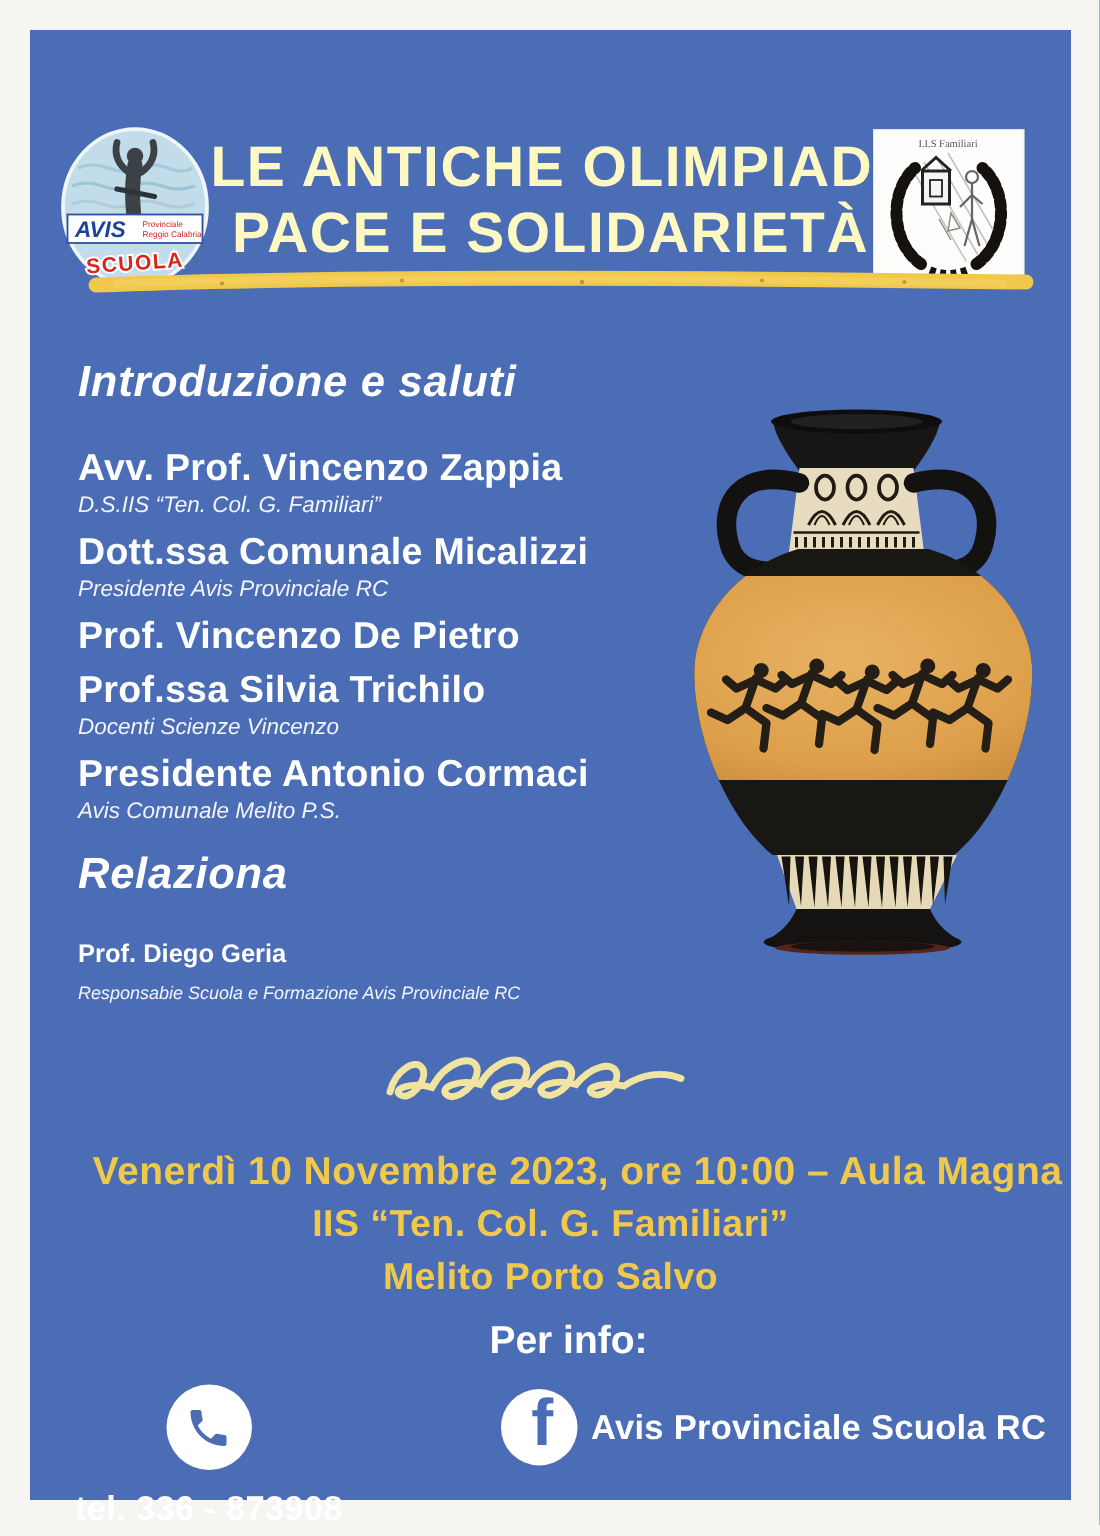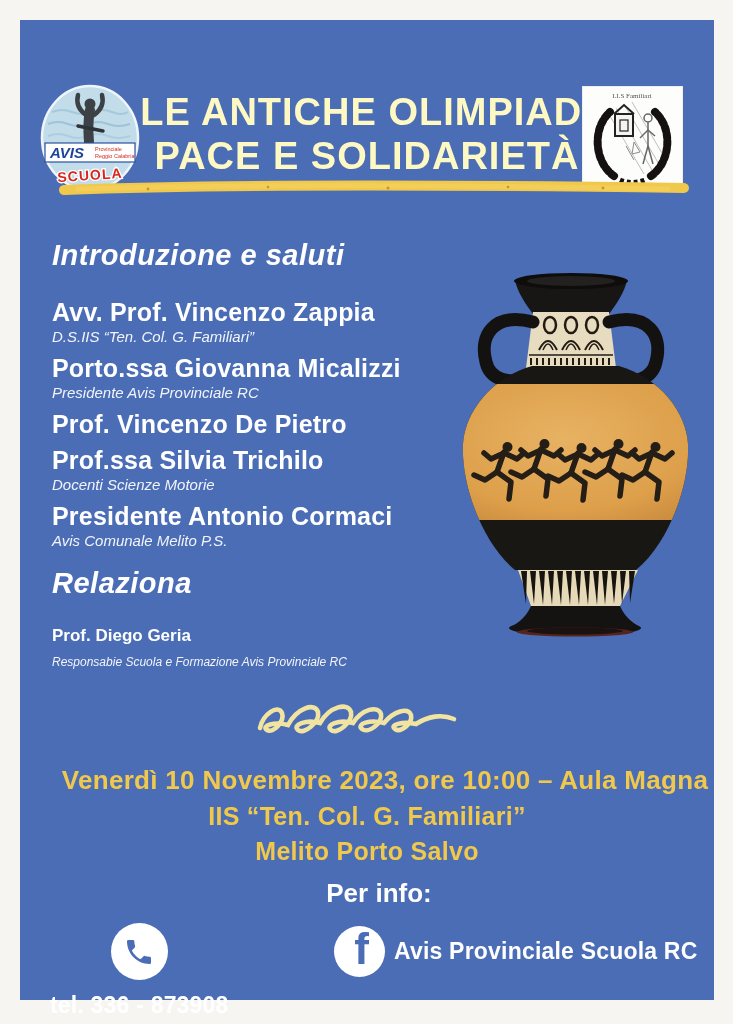--- a/index.html
+++ b/index.html
@@ -139,29 +139,29 @@
   </div>
 
   <div class="content">
     <div class="h-italic">Introduzione e saluti</div>
     <div class="speakers">
       <div>
         <div class="speaker-name">Avv. Prof. Vincenzo Zappia</div>
         <div class="speaker-role">D.S.IIS “Ten. Col. G. Familiari”</div>
       </div>
       <div>
-        <div class="speaker-name">Porto.ssa Giovanna Micalizzi</div>
+        <div class="speaker-name">Dott.ssa Comunale Micalizzi</div>
         <div class="speaker-role">Presidente Avis Provinciale RC</div>
       </div>
       <div>
         <div class="speaker-name">Prof. Vincenzo De Pietro</div>
       </div>
       <div>
         <div class="speaker-name">Prof.ssa Silvia Trichilo</div>
-        <div class="speaker-role">Docenti Scienze Motorie</div>
+        <div class="speaker-role">Docenti Scienze Vincenzo</div>
       </div>
       <div>
         <div class="speaker-name">Presidente Antonio Cormaci</div>
         <div class="speaker-role">Avis Comunale Melito P.S.</div>
       </div>
     </div>
     <div class="h-italic relaziona-h">Relaziona</div>
     <div>
       <div class="relatore-name">Prof. Diego Geria</div>
       <div class="relatore-role">Responsabie Scuola e Formazione Avis Provinciale RC</div>

